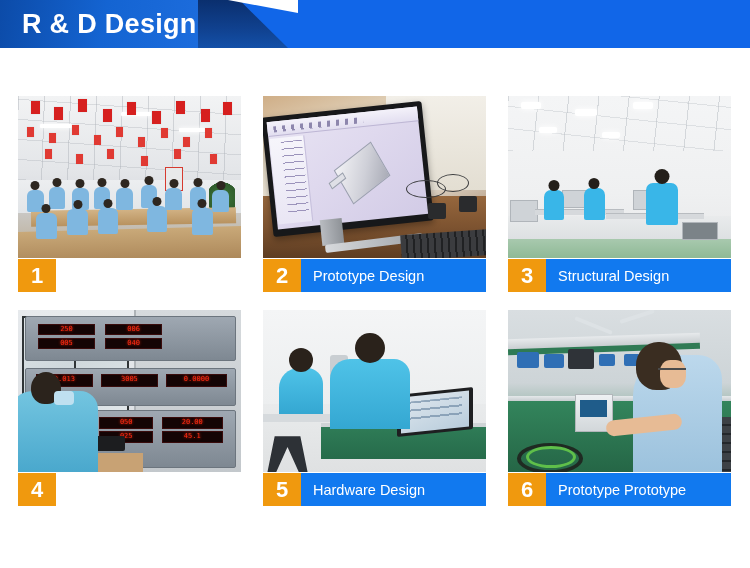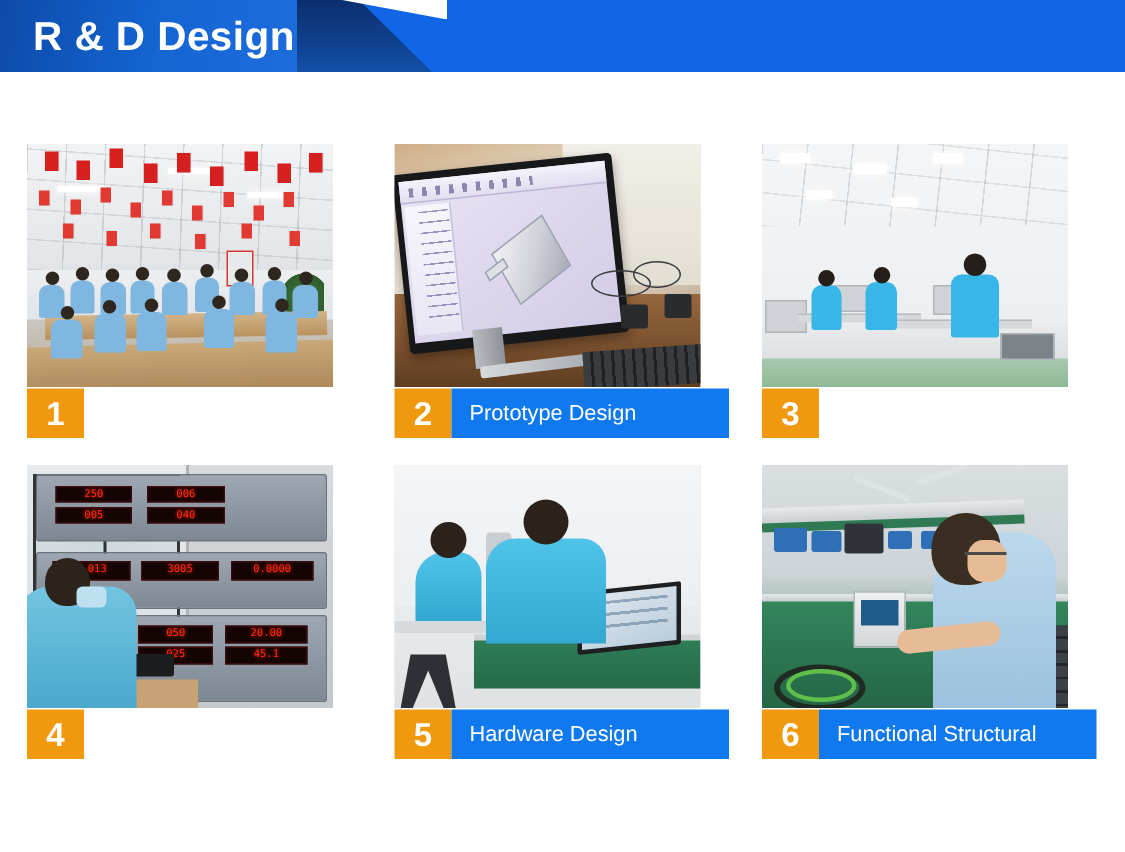--- a/index.html
+++ b/index.html
@@ -63,21 +63,21 @@
   }
   .row {
     display: flex;
     gap: 22px;
     margin-bottom: 18px;
   }
   .card {
     width: 223px;
   }
   .photo {
-    width: 204px;
+    width: 223px;
     height: 162px;
     position: relative;
     overflow: hidden;
     background: #dfe3e6;
   }
   .labelbar {
     display: flex;
     width: 223px;
     height: 33px;
     margin-top: 1px;
@@ -406,20 +406,21 @@
           </div>
         <div class="p3-worker" style="left:34%;top:57%;width:21px;height:32px">
             <span class="head"></span>
           </div>
         <div class="p3-worker" style="left:62%;top:54%;width:32px;height:42px">
             <span class="head" style="width:15px;height:15px;top:-14px"></span>
           </div>
       </div>
       <div class="labelbar">
         <div class="num">3</div>
+        <div class="cap">Structural Design</div>
       </div>
     </div>
 
   </div>
 
   <div class="row">
 
     <div class="card">
       <div class="photo">
         <div class="p4-bg"></div>
@@ -529,18 +530,18 @@
         <div class="p6-cable2"></div>
         <div class="p6-stack"></div>
         <div class="p6-man"></div>
         <div class="p6-head"></div>
         <div class="p6-face"></div>
         <div class="p6-glasses"></div>
         <div class="p6-arm"></div>
       </div>
       <div class="labelbar">
         <div class="num">6</div>
-        <div class="cap">Functional Structural</div>
+        <div class="cap">Prototype Prototype</div>
       </div>
     </div>
 
   </div>
 </div>
 
 </body></html>

